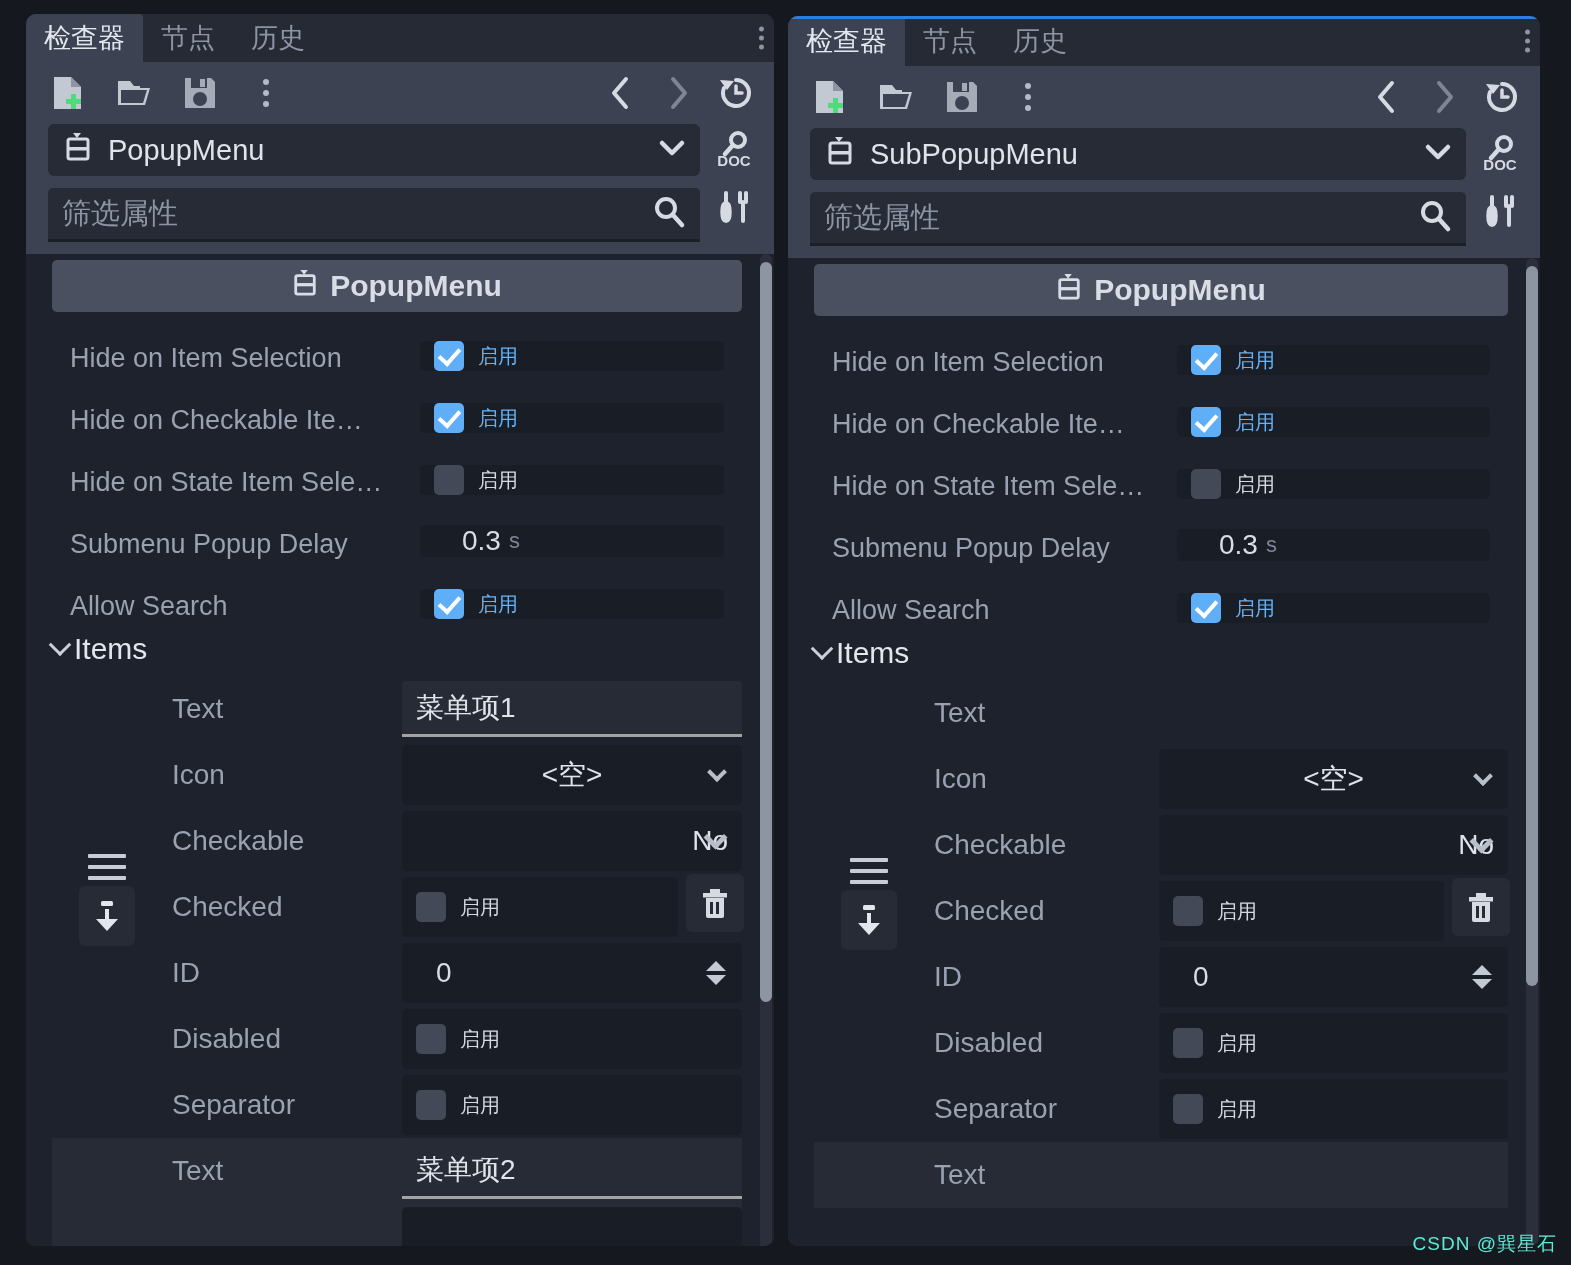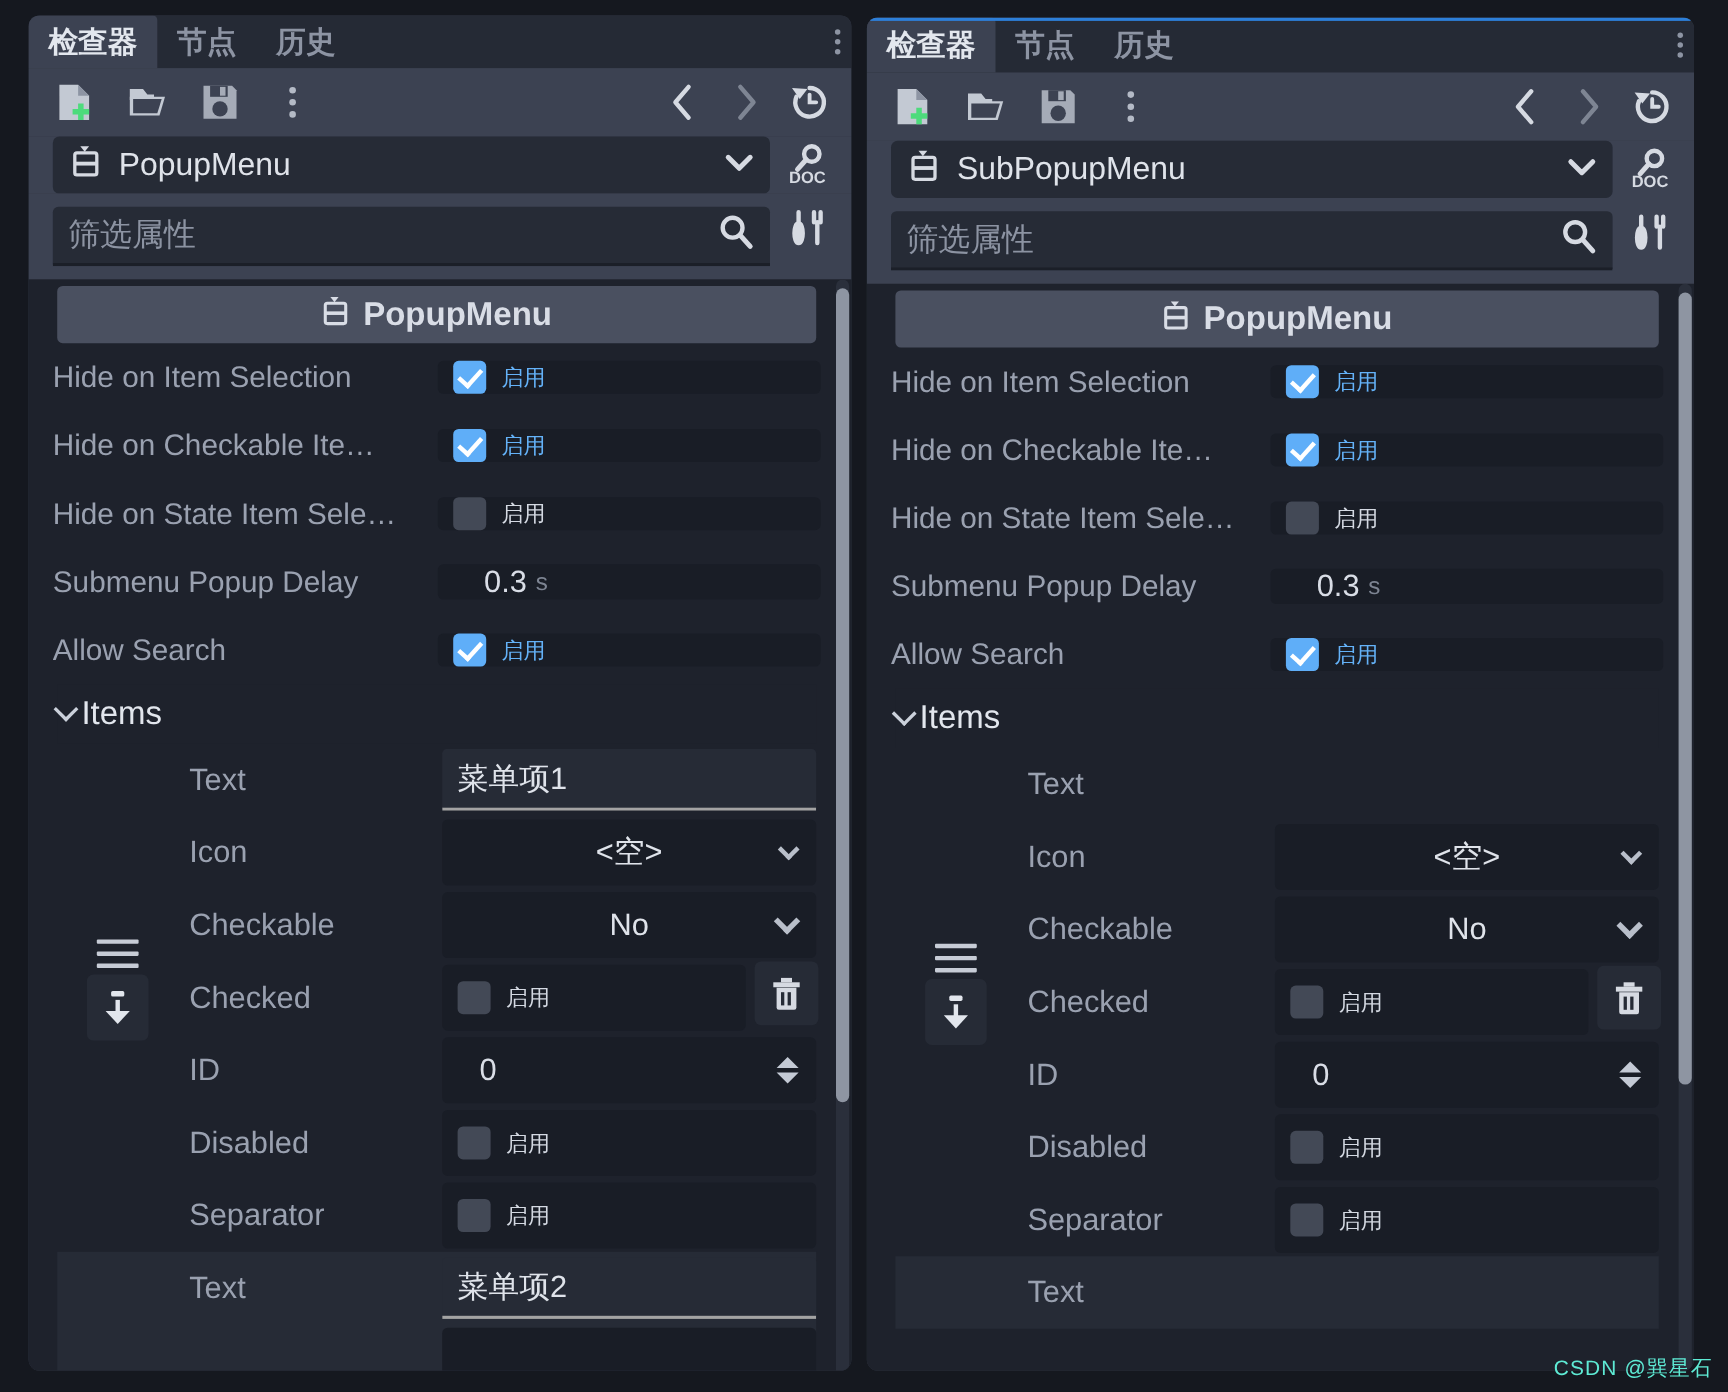--- a/index.html
+++ b/index.html
@@ -34,21 +34,20 @@
     display: flex;
     align-items: stretch;
   }
   .panel.right .tabbar { height: 50px; }
   .tab {
     display: flex; align-items: center;
     padding: 0 18px;
     font-size: 27px;
     color: #8d94a3;
     white-space: nowrap;
-    font-weight: bold;
   }
   .tab.active {
     background: #3c4252;
     color: #e3e7ee;
     border-top-right-radius: 4px;
   }
   .panel.left .tab.active { border-top-left-radius: 8px; }
   .tabmenu {
     position: absolute; right: 6px; top: 50%; transform: translateY(-50%);
     display: flex; flex-direction: column; gap: 4px; align-items: center;
@@ -115,23 +114,23 @@
   .cat {
     margin: 6px 18px 0 18px;
     height: 52px;
     background: #4a5060;
     border-radius: 5px;
     display: flex; align-items: center; justify-content: center; gap: 12px;
   }
   .cat .ctext { font-size: 30px; font-weight: bold; color: #d9dde6; }
 
   .prow {
-    display: flex; align-items: center;
+    display: flex; align-items: flex-end;
     height: 62px;
-    margin: 0 14px;
+    margin: 0 36px;
   }
   .prow .pname {
     flex: 0 0 350px;
     display: flex; align-items: center;
     font-size: 27px; color: #9aa1b0;
     white-space: nowrap; overflow: hidden;
   }
   .panel.right .prow .pname { flex-basis: 345px; }
   .prow .pval {
     flex: 1;
@@ -188,21 +187,21 @@
     position: relative;
   }
   .irow .ival.textfield {
     background: #262b36;
     border-bottom: 3px solid #a3a3a3;
     border-radius: 4px 4px 0 0;
     margin: 5px 0;
   }
   .irow .ival.textfield .tv { font-size: 28px; color: #dfe3ea; }
   .irow .ival.dropdown { justify-content: center; }
-  .irow .ival.dropdown.left { justify-content: center; }
+  .irow .ival.dropdown.left { justify-content: flex-end; }
   .irow .ival.dropdown .dv { font-size: 28px; color: #dfe3ea; }
   .chev-d {
     position: absolute; right: 18px; top: 50%;
     width: 14px; height: 14px;
     border: solid #b9bfca; border-width: 0 4px 4px 0;
     transform: translateY(-70%) rotate(45deg);
   }
   .chev-d.big { width: 17px; height: 17px; border-width: 0 5px 5px 0; }
   .spin { position: absolute; right: 16px; top: 50%; transform: translateY(-50%); display: flex; flex-direction: column; gap: 4px; }
   .spin .up   { width: 0; height: 0; border-left: 10px solid transparent; border-right: 10px solid transparent; border-bottom: 10px solid #c4cad5; }

